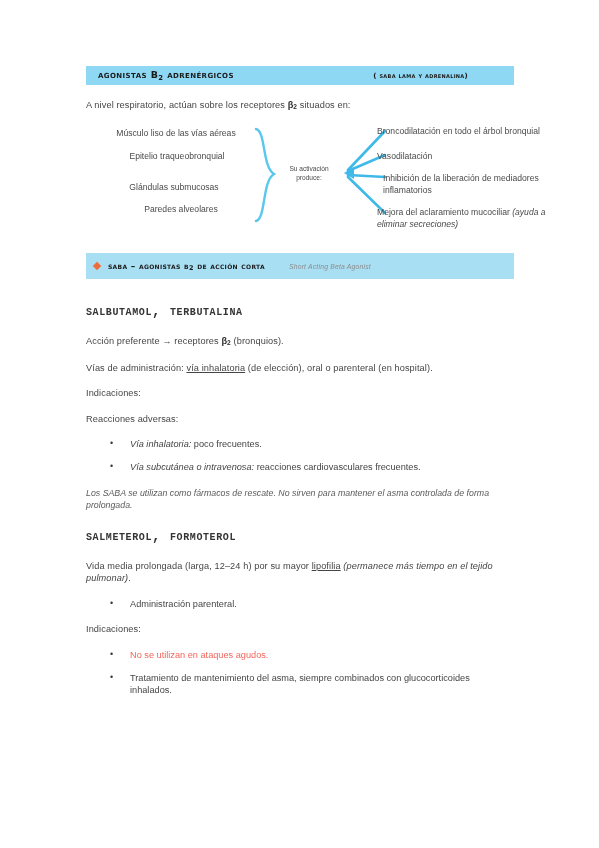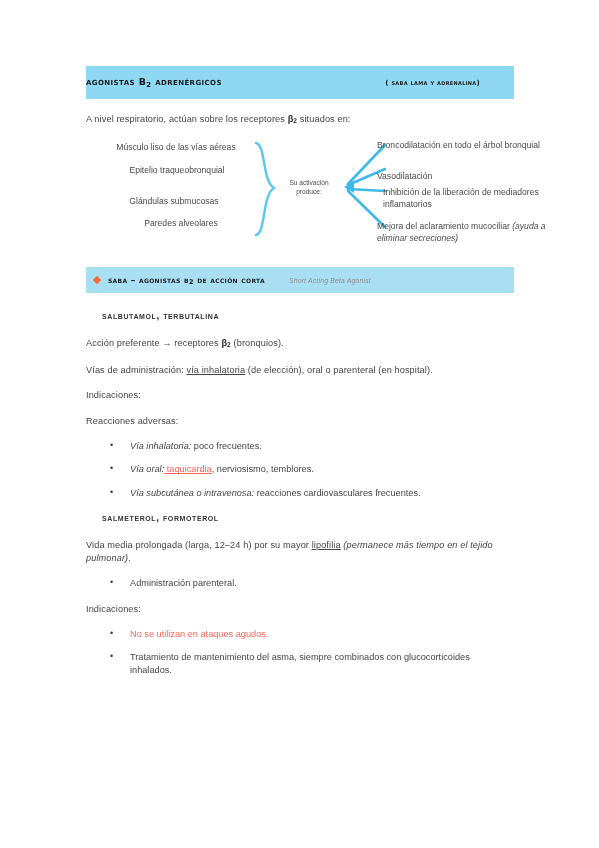--- a/index.html
+++ b/index.html
@@ -25,24 +25,24 @@
   .content {
     position: absolute;
     left: 86px;
     top: 66px;
     width: 428px;
   }
 
   
   .title-band {
     background: #8ed8f3;
-    height: 33px;
+    height: 19px;
     display: flex;
     align-items: center;
-    padding: 0 0;
+    padding: 0 12px;
     box-sizing: border-box;
     margin-bottom: 14px;
   }
   .title-main {
     font-family: "DejaVu Sans", sans-serif;
     font-weight: bold;
     font-size: 9.5px;
     letter-spacing: 0.4px;
     color: #1a1a1a;
     font-variant: small-caps;
@@ -123,33 +123,33 @@
     position: absolute;
     left: 291px; top: 0;
     width: 200px;
   }
   .diag-right .line {
     font-size: 8.6px;
     color: #4a4a4a;
     line-height: 1.38;
   }
   .diag-right .l1 { position: absolute; top: 1px;  left: 0; white-space: nowrap; }
-  .diag-right .l2 { position: absolute; top: 32px; left: 0; }
+  .diag-right .l2 { position: absolute; top: 26px; left: 0; }
   .diag-right .l3 { position: absolute; top: 48px; left: 6px; width: 190px; }
   .diag-right .l4 { position: absolute; top: 82px; left: 0; width: 200px; }
 
   
   .sec-band {
     background: #a9dff3;
     height: 22px;
     display: flex;
     align-items: center;
     padding: 13px 8px;
     box-sizing: border-box;
-    margin: 0 0 17px 0;
+    margin: 0 0 24px 0;
   }
   .diamond {
     width: 6px; height: 6px;
     background: #ef6c3a;
     transform: rotate(45deg);
     margin-right: 8px;
     flex: 0 0 auto;
   }
   .sec-title {
     font-family: "DejaVu Sans", sans-serif;
@@ -161,28 +161,28 @@
     text-transform: lowercase;
   }
   .sec-en {
     margin-left: 24px;
     font-size: 6.8px;
     font-style: italic;
     color: #8c8c8c;
     letter-spacing: 0.2px;
   }
   .drugs {
-    font-family: Liberation Sans, sans-serif;
+    font-family: Liberation Mono, monospace;
     font-weight: bold;
-    font-size: 10px;
+    font-size: 14px;
     letter-spacing: 0.6px;
     color: #343434;
     font-variant: small-caps;
     text-transform: lowercase;
-    margin: 0 0 16px 16px;
+    margin: 0 0 16px 0;
   }
 
   
   ul.blist {
     list-style: none;
     margin: 0 0 13px 0;
     padding: 0;
   }
   ul.blist li {
     position: relative;
@@ -271,24 +271,24 @@
 
   <p class="body"><span>Vías de administración: </span><u class="ul">vía inhalatoria</u><span> (de elección), oral o parenteral (en hospital).</span></p>
 
   <p class="body">Indicaciones:</p>
 
 
   <p class="body">Reacciones adversas:</p>
 
   <ul class="blist">
     <li><i class="it">Vía inhalatoria:</i><span> poco frecuentes.</span></li>
-    <li><i class="it ul">Vía oral:</i><span class="red-u"> taquicardia</span><span>, nerviosismo, temblores.</span></li>
     <li><i class="it">Vía subcutánea o intravenosa:</i><span> reacciones cardiovasculares frecuentes.</span></li>
   </ul>
 
+  <p class="note">Los SABA se utilizan como fármacos de rescate. No sirven para mantener el asma controlada de forma prolongada.</p>
 
 
   <div class="drugs">Salmeterol, Formoterol</div>
 
   <p class="body"><span>Vida media prolongada (larga, 12–24 h) por su mayor </span><u class="ul">lipofilia</u><i class="it"> (permanece más tiempo en el tejido pulmonar)</i><span>.</span></p>
 
   <ul class="blist">
     <li>Administración parenteral.</li>
   </ul>
 

